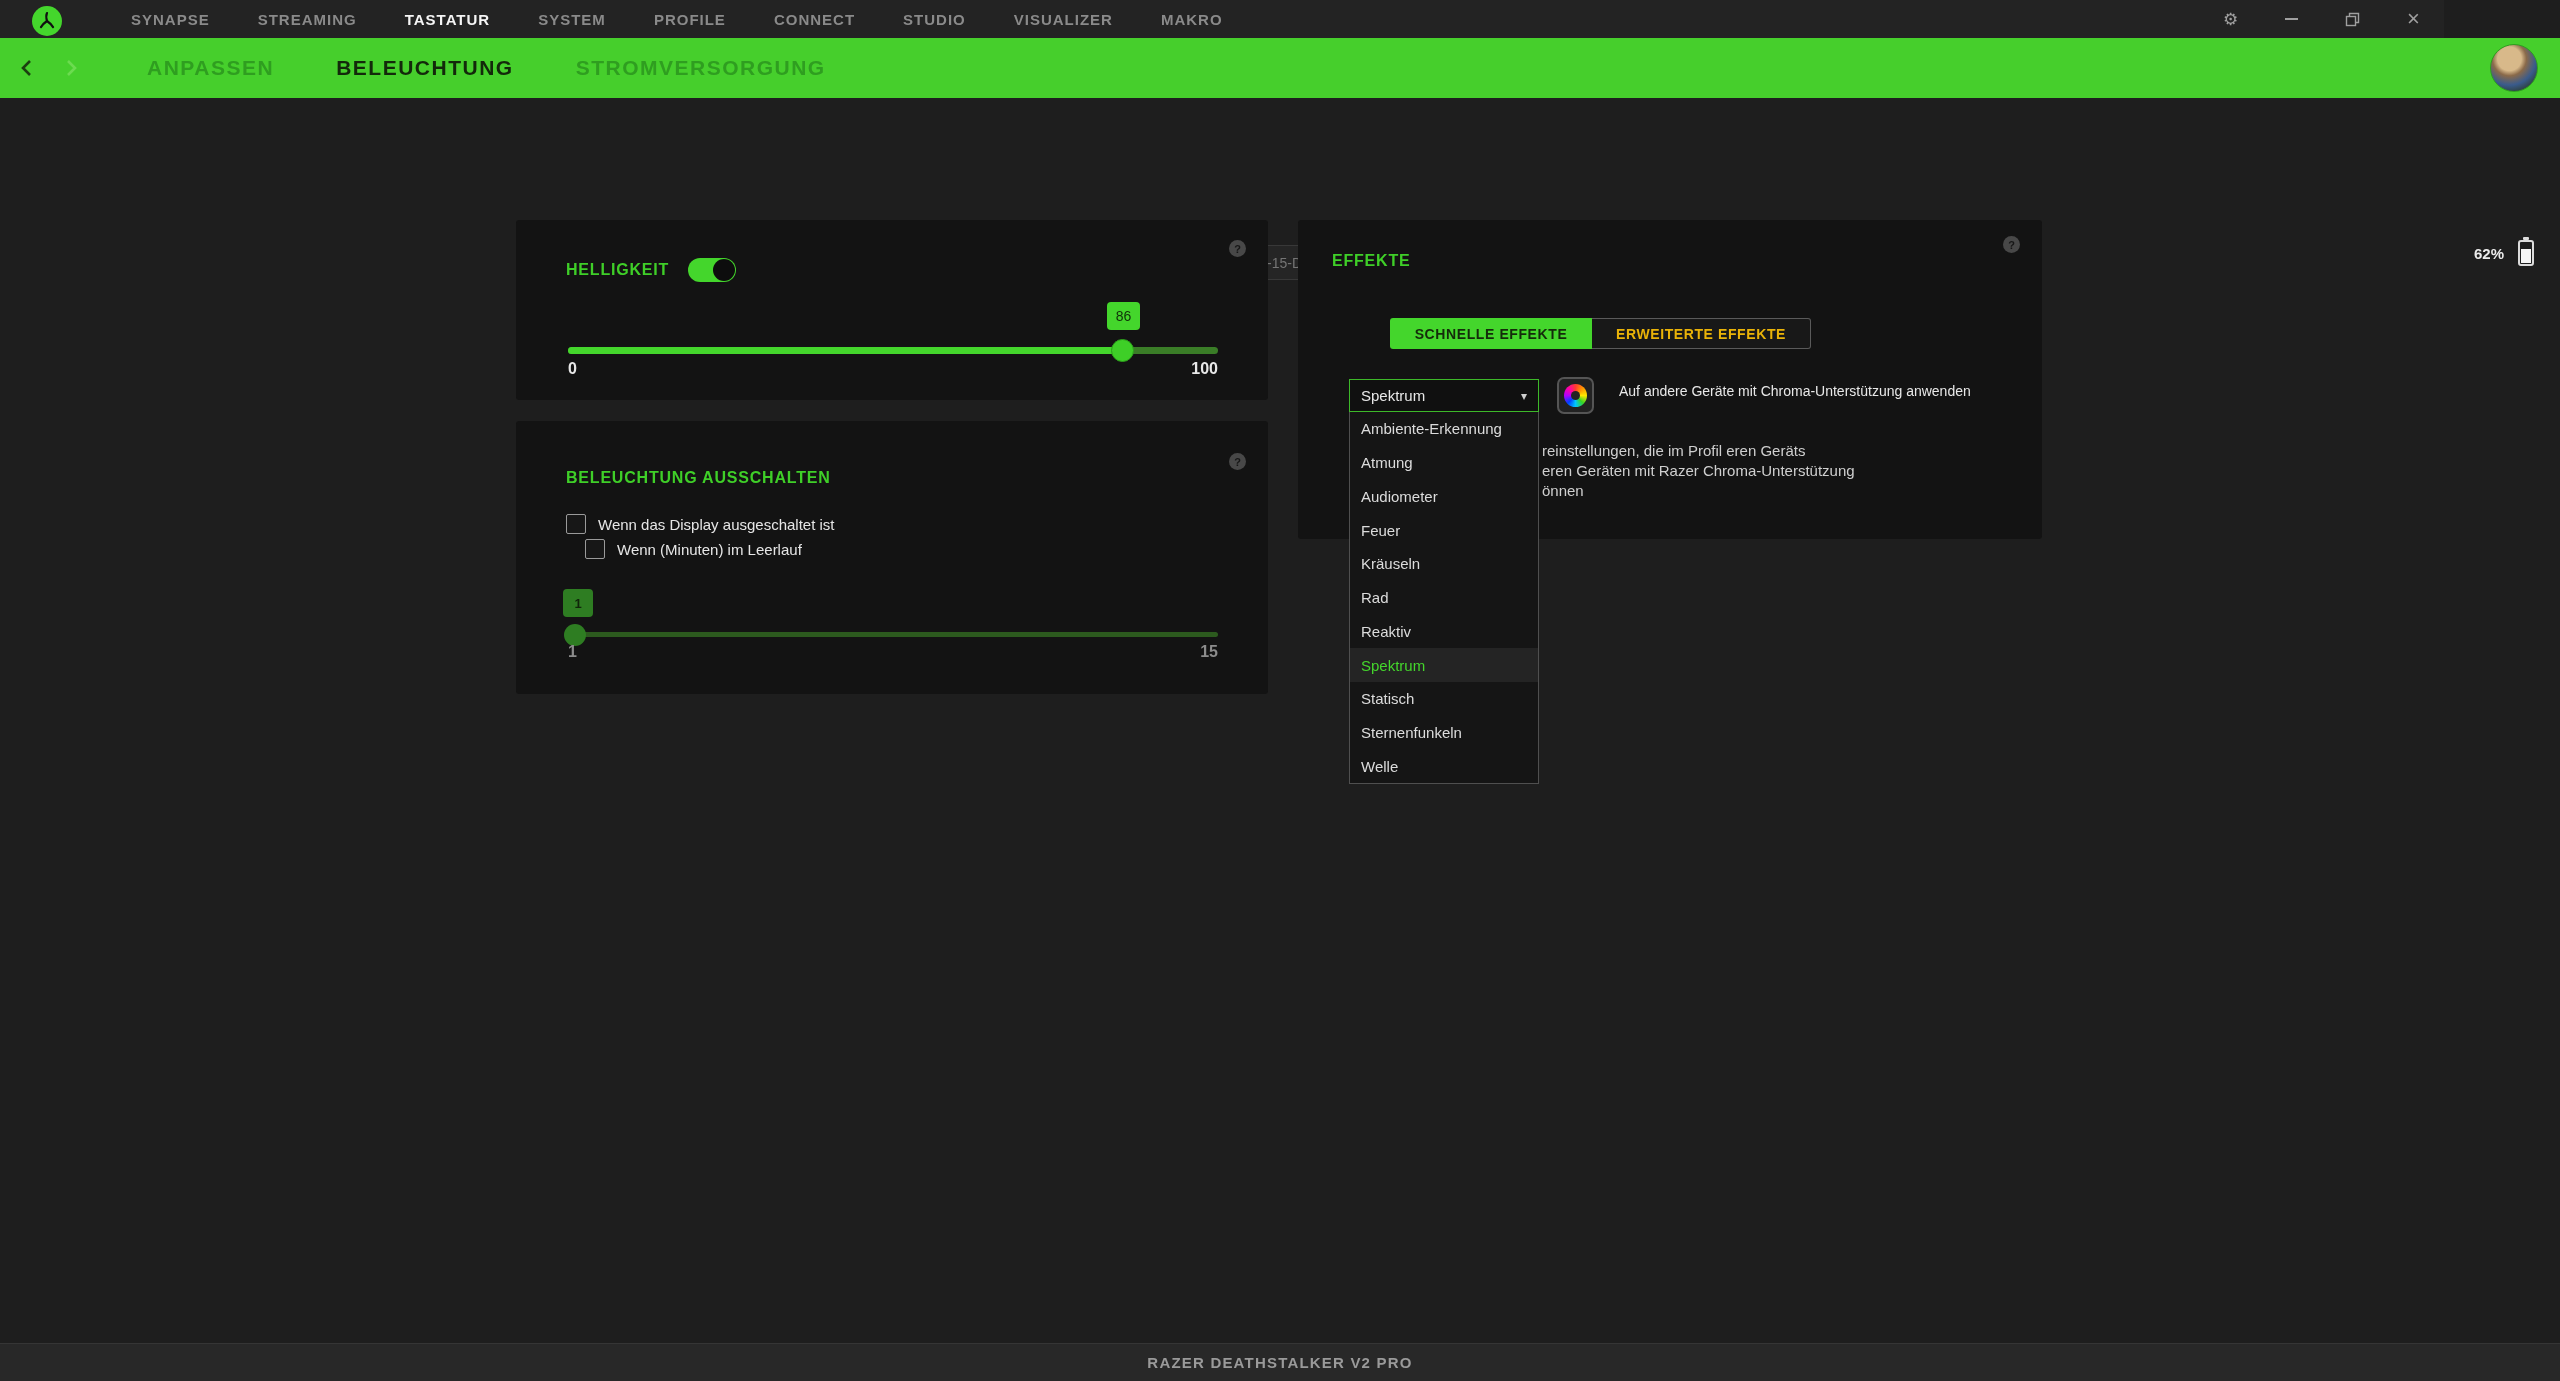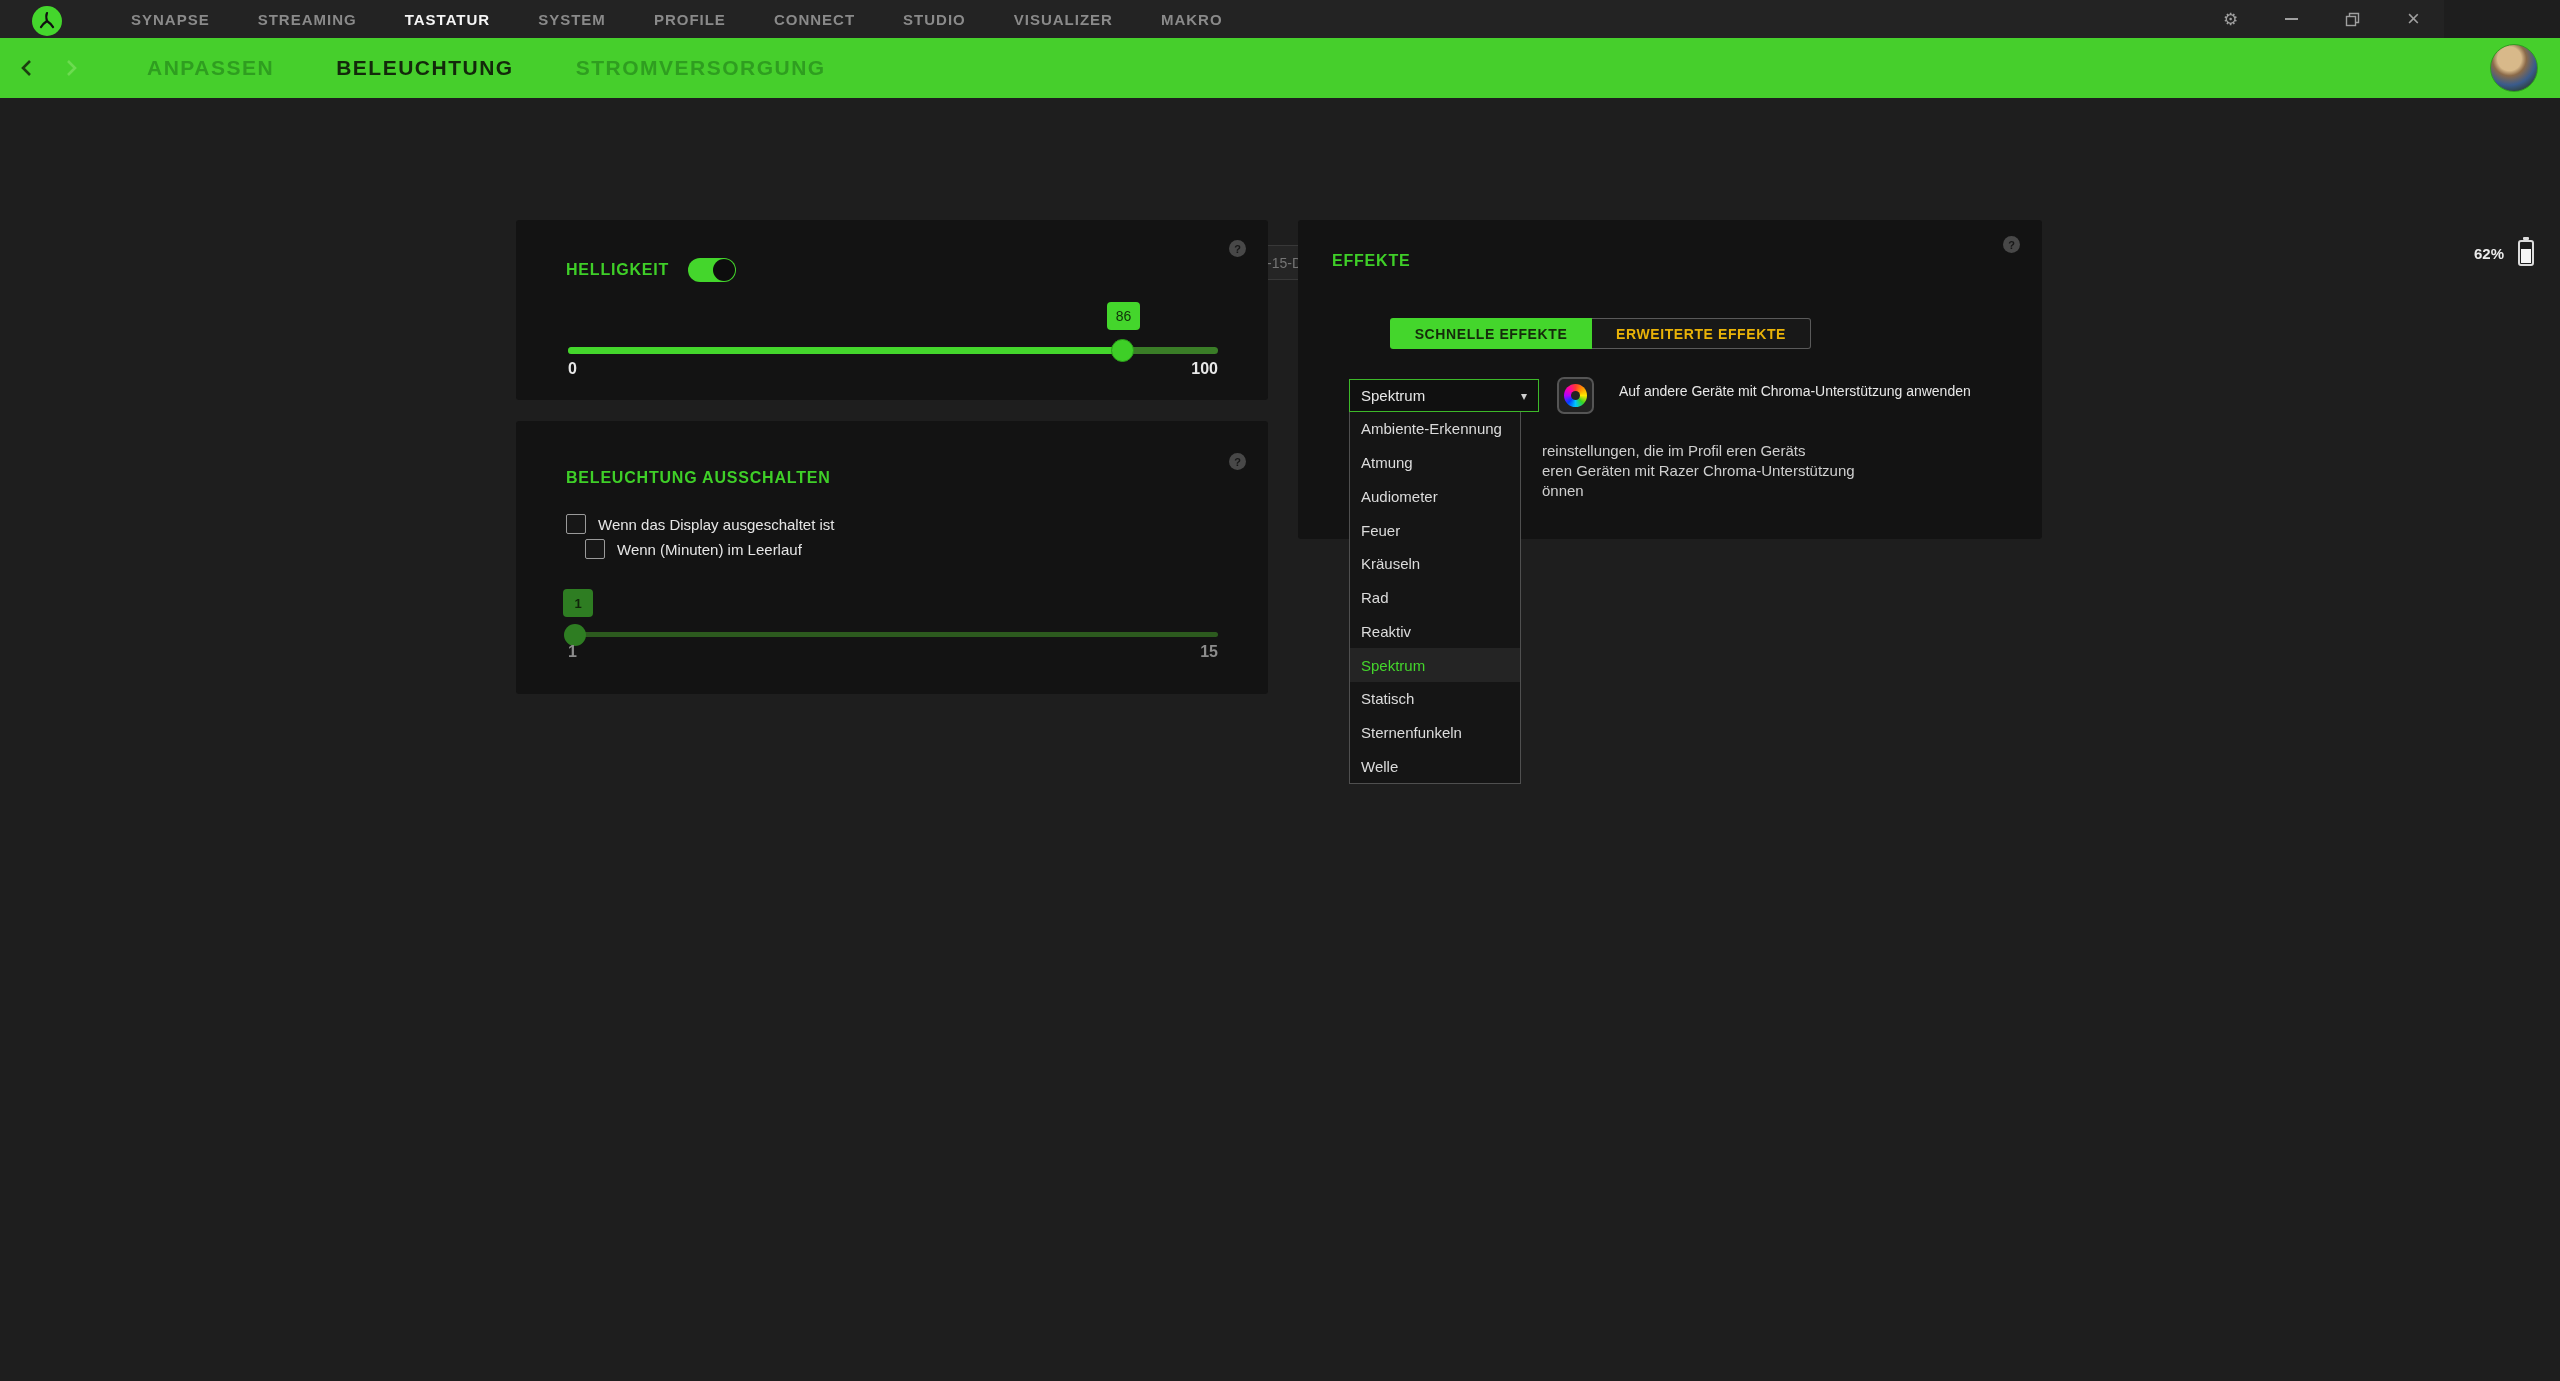--- a/index.html
+++ b/index.html
@@ -79,21 +79,21 @@
   .chroma-wheel { width:23px; height:23px; border-radius:50%;
       background:conic-gradient(#ff3b30,#ff9500,#ffe800,#35d425,#00c7ff,#0040ff,#b400ff,#ff00aa,#ff3b30); position:relative; }
   .chroma-wheel:after { content:''; position:absolute; left:7px; top:7px; width:9px; height:9px; border-radius:50%; background:#222; }
   .chroma-caption { position:absolute; left:321px; top:162px; width:400px; font-size:14px; line-height:18px; color:#e8e8e8; }
   .occluded-text { position:absolute; left:244px; top:221px; width:500px; font-size:15px; line-height:20px; color:#cfcfcf; z-index:1; }
 
   
   .fx-select { position:absolute; left:1349px; top:379px; width:190px; height:33px; background:#101010; border:1px solid #3db929; display:flex; align-items:center; justify-content:space-between; padding:0 11px; z-index:52; }
   .fx-select .val { font-size:15px; color:#e8e8e8; }
   .fx-select .sel-chev { color:#cfcfcf; }
-  .fx-list { position:absolute; left:1349px; top:412px; width:172px; height:372px; background:#151515; border:1px solid #4f4f4f; border-top:none; z-index:51; display:flex; flex-direction:column; }
+  .fx-list { position:absolute; left:1349px; top:412px; width:190px; height:372px; background:#151515; border:1px solid #4f4f4f; border-top:none; z-index:51; display:flex; flex-direction:column; }
   .fx-opt { height:33.8px; display:flex; align-items:center; padding-left:11px; font-size:15px; color:#dcdcdc; }
   .fx-opt.selected { background:#242424; color:#44d62c; }
 
   
   .footer { position:absolute; left:0; bottom:0; width:2560px; height:38px; background:#282828; border-top:1px solid #353535; display:flex; align-items:center; justify-content:center; }
   .footer-text { font-size:15px; font-weight:700; letter-spacing:1.2px; color:#9a9a9a; }
 </style>
 </head>
 <body>
 
@@ -236,14 +236,17 @@
     <div class="fx-opt">Feuer</div>
     <div class="fx-opt">Kräuseln</div>
     <div class="fx-opt">Rad</div>
     <div class="fx-opt">Reaktiv</div>
     <div class="fx-opt selected">Spektrum</div>
     <div class="fx-opt">Statisch</div>
     <div class="fx-opt">Sternenfunkeln</div>
     <div class="fx-opt">Welle</div>
   </div>
 
+  <div class="footer">
+    <span class="footer-text">RAZER DEATHSTALKER V2 PRO</span>
+  </div>
 
 </div>
 
 </body></html>

